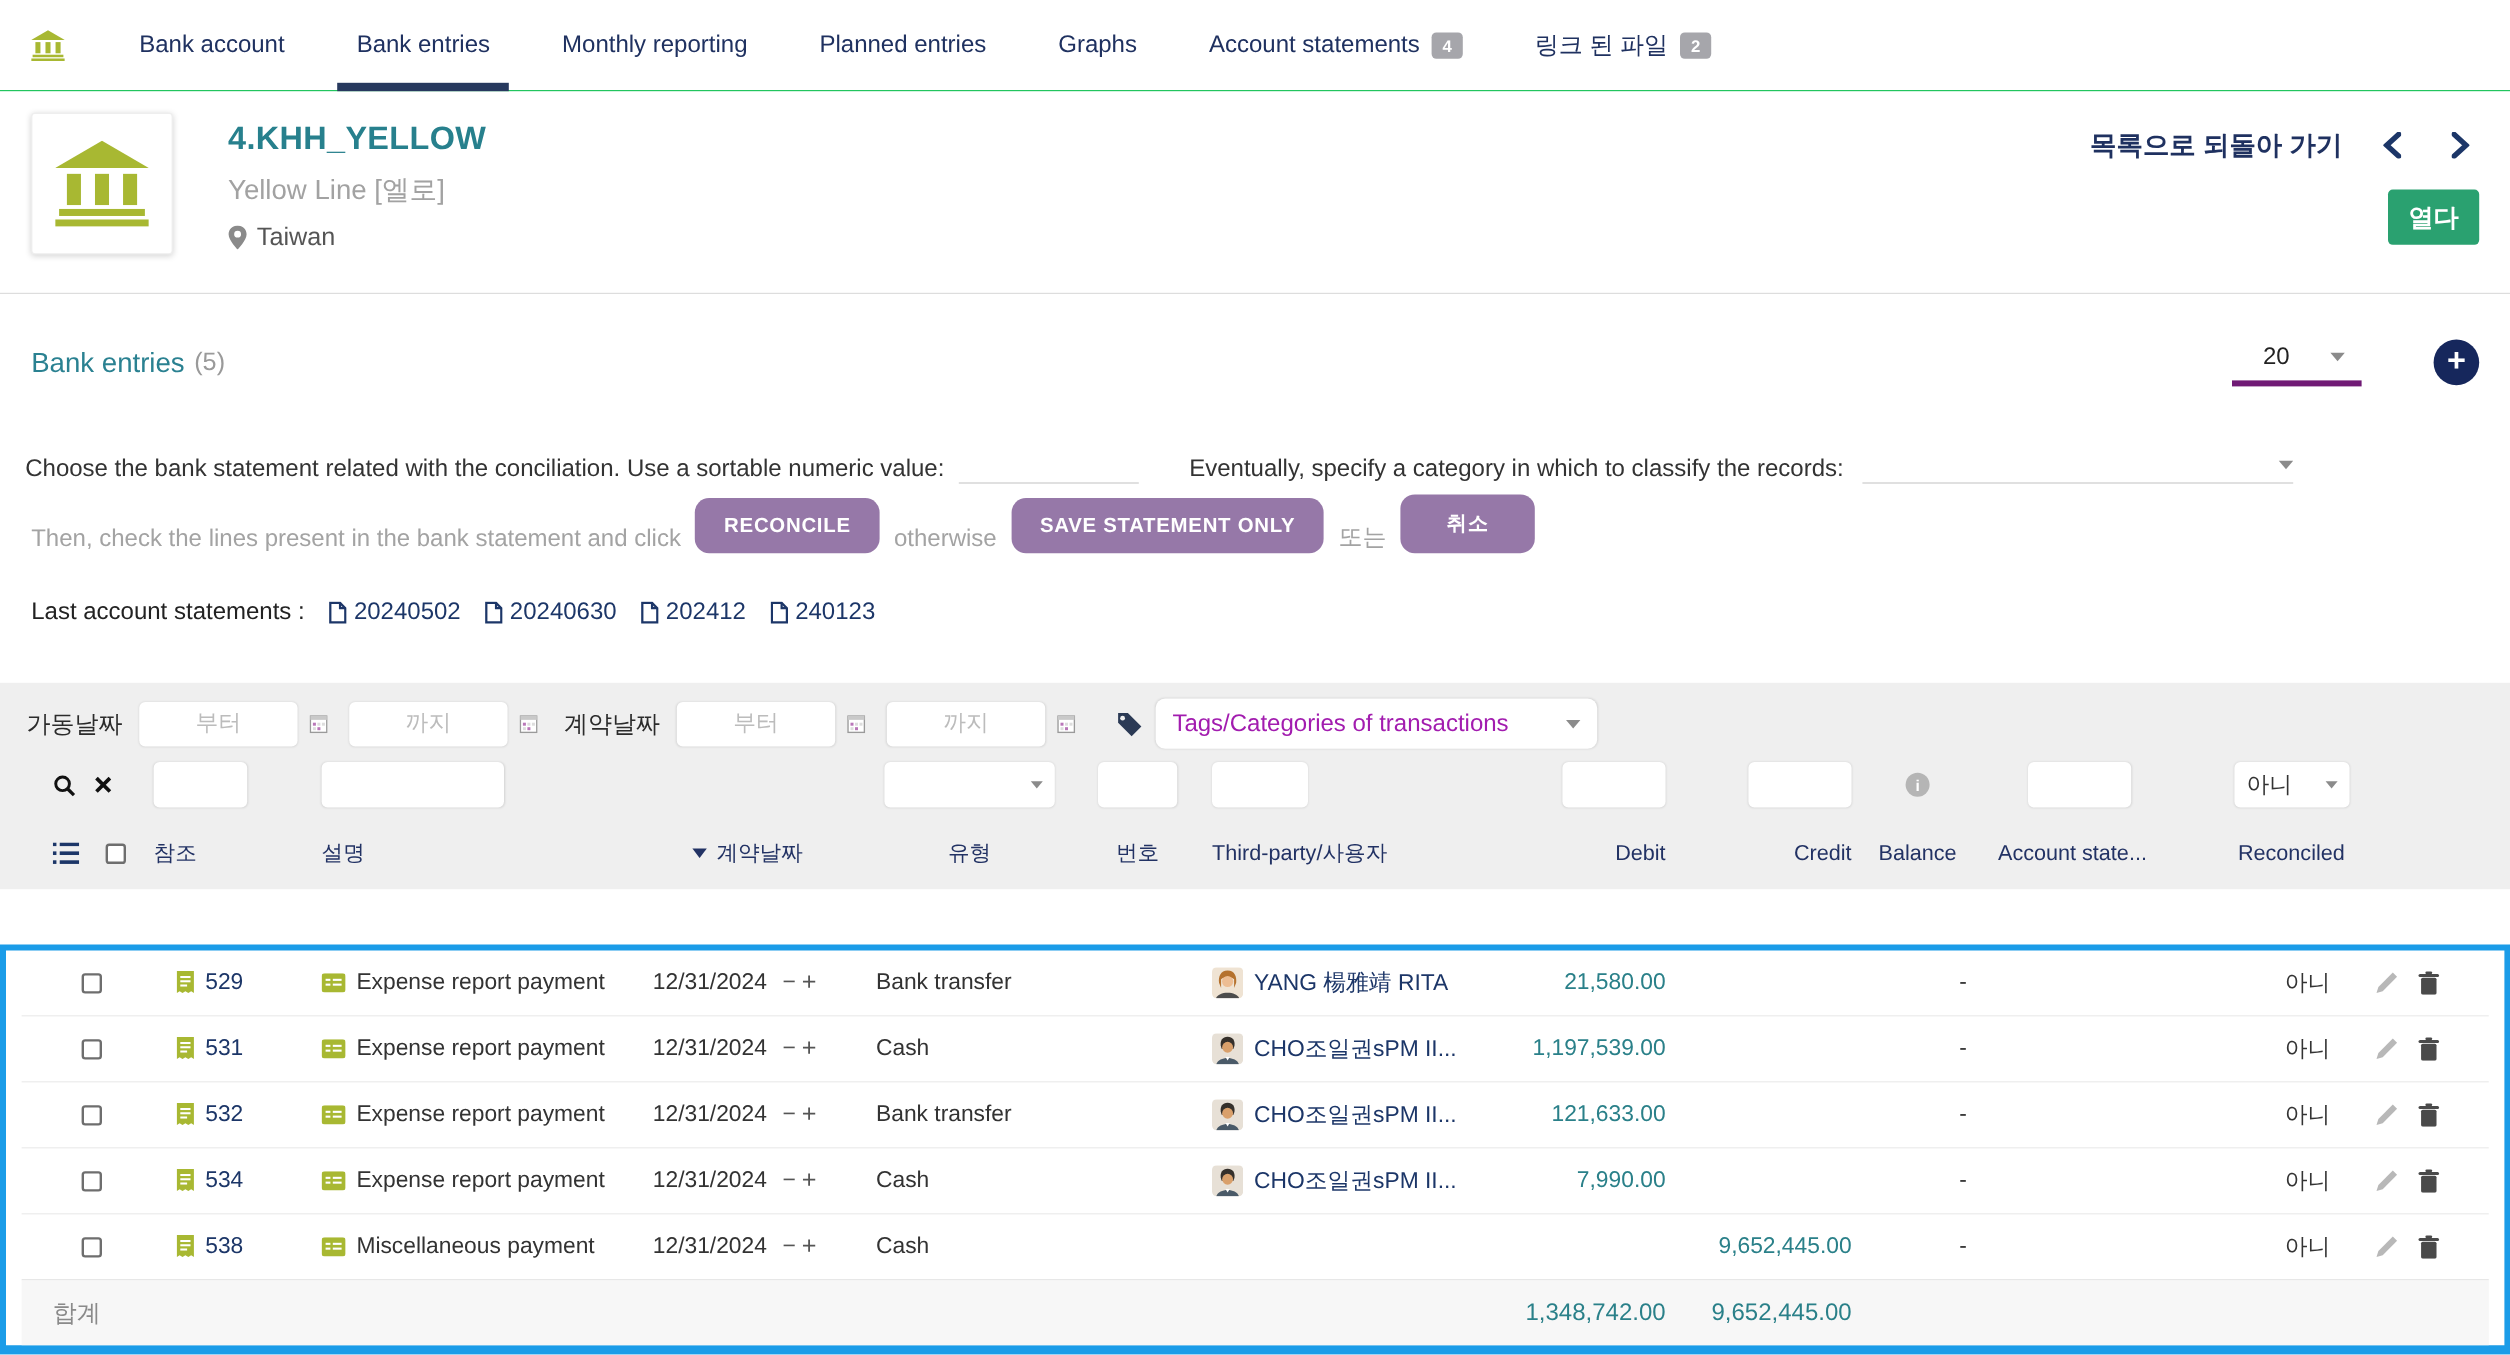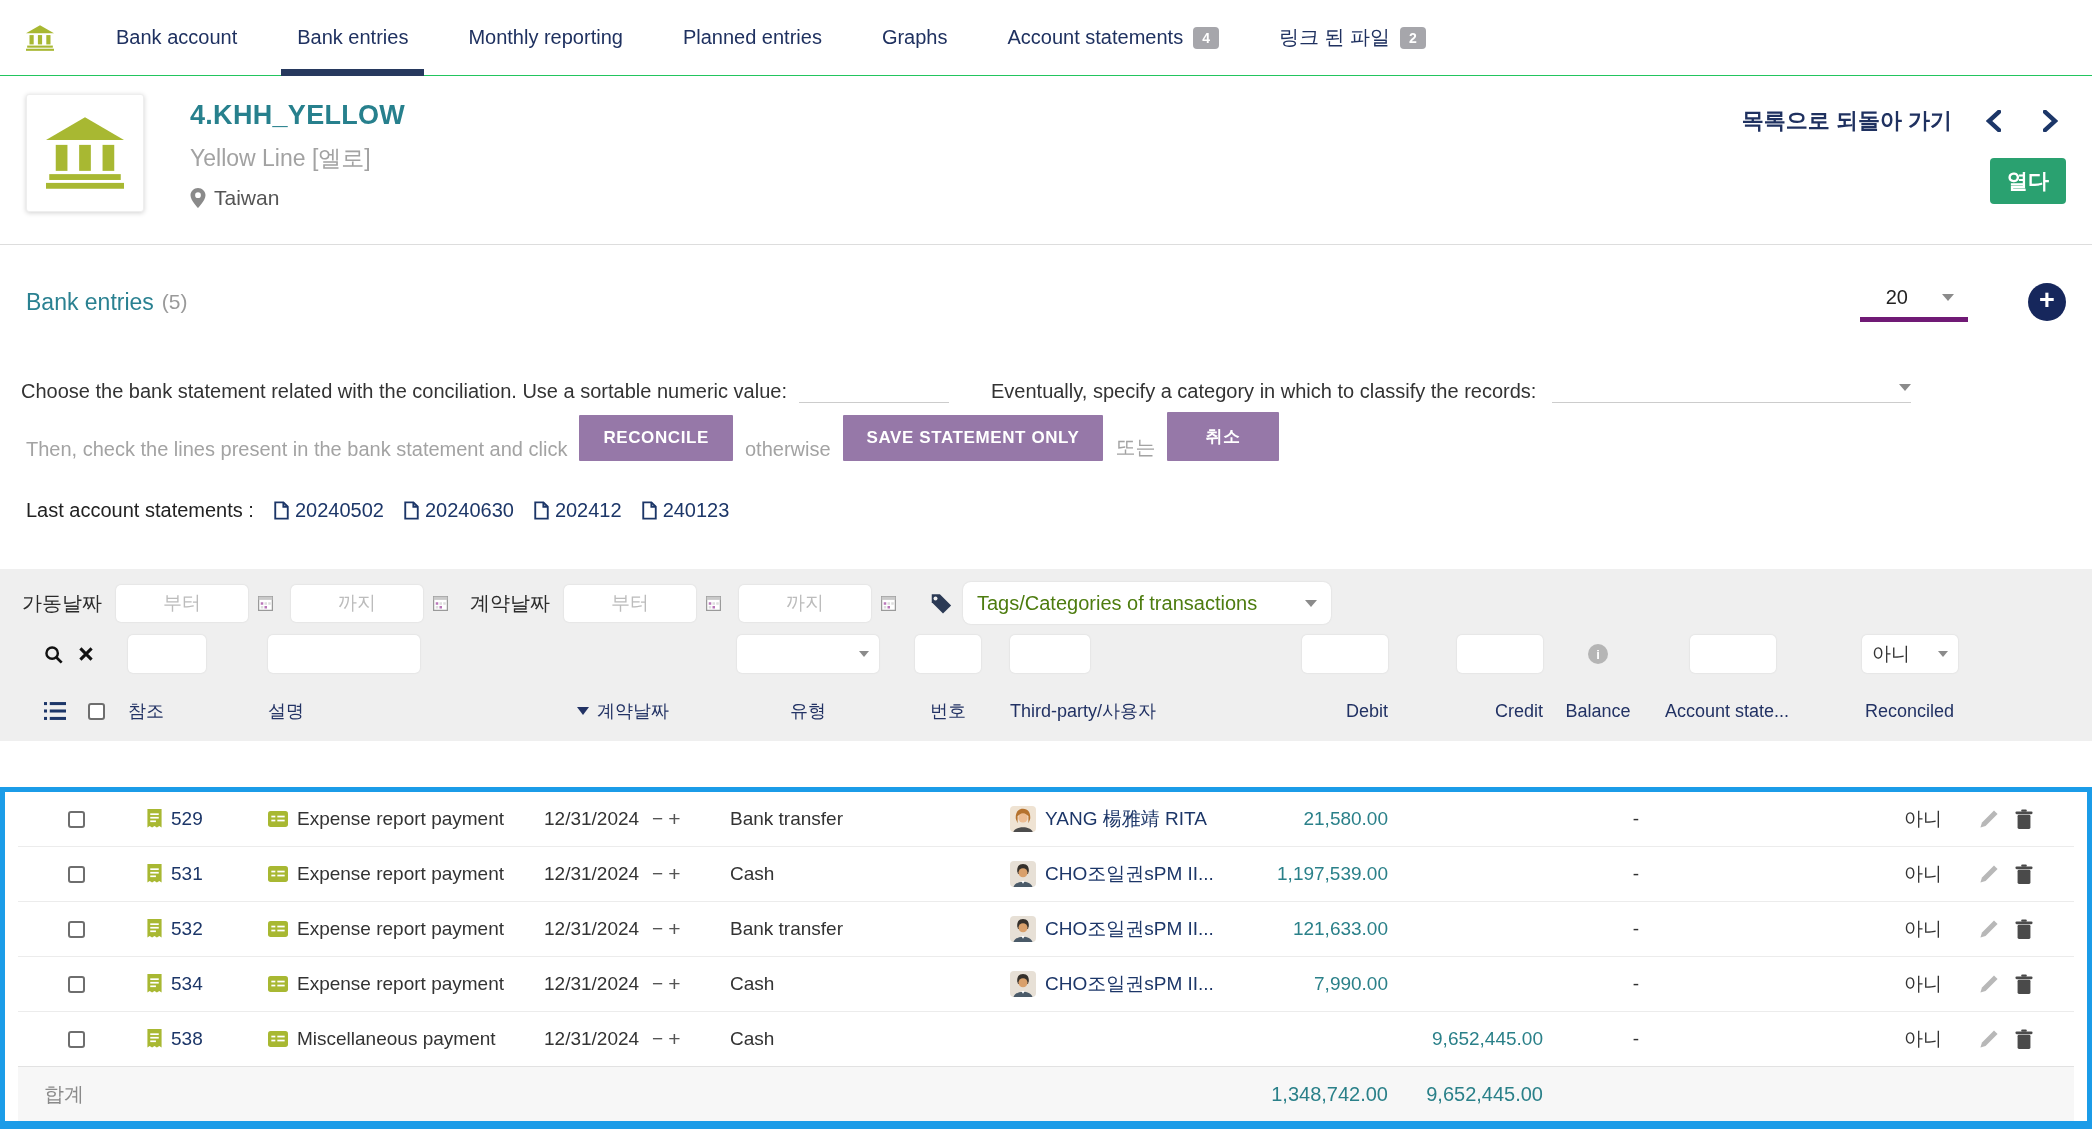--- a/index.html
+++ b/index.html
@@ -43,41 +43,41 @@
                 display:flex; align-items:center; justify-content:center; cursor:pointer; line-height:1; padding-bottom:3px; }
 
   
   .concil-1 { display:flex; align-items:flex-end; margin-top:44px; padding:0 21px; height:34px; font-size:20px; color:#333; }
   .inline-input { border:none; border-bottom:1px solid #ccc; width:150px; height:26px; margin-left:12px; font-size:19px; }
   .concil-1b { margin-left:42px; }
   .cat-select { flex:1; display:flex; align-items:center; border-bottom:1px solid #ccc; height:30px; margin-left:16px; margin-right:160px; cursor:pointer; }
   .cat-select .caret-down { margin-left:auto; }
   .concil-2 { display:flex; align-items:flex-end; gap:12px; margin-top:10px; padding:0 26px; height:48px; }
   .gray-text { color:#a3a3a3; font-size:20px; }
-  .purple-btn { background:#9678a8; color:#fff; border:none; border-radius:1px; font-size:17px; font-weight:bold;
+  .purple-btn { background:#9678a8; color:#fff; border:none; border-radius:12px; font-size:17px; font-weight:bold;
                 letter-spacing:.6px; padding:13px 24px; cursor:pointer; }
   .purple-btn.cancel { padding:13px 38px; }
 
   
   .statements { display:flex; align-items:center; margin-top:34px; padding:0 26px; height:30px; font-size:20px; }
   .stm-label { color:#222; }
   .stm-link { display:flex; align-items:center; gap:6px; margin-left:20px; color:#1c3668; cursor:pointer; font-size:20px; }
 
   
   .panel { background:#efefef; margin-top:44px; padding:0 18px; }
   .f-row1 { display:flex; align-items:center; height:58px; padding-top:10px; gap:10px; }
   .f-label { font-size:20px; color:#2b2b2b; margin:0 4px; white-space:nowrap; }
   .f-box { width:132px; height:37px; background:#fff; border:none; border-radius:5px; text-align:center;
            font-size:19px; color:#0f766e; box-shadow:0 0 2px rgba(0,0,0,.12); }
   .f-box::placeholder { color:#bcbcbc; }
   .cal { display:flex; align-items:center; cursor:pointer; margin-right:8px; }
   .tag-wrap { display:flex; align-items:center; margin-left:14px; gap:10px; }
   .tags-box { width:368px; height:42px; background:#fff; border-radius:8px; display:flex; align-items:center;
               padding:0 14px; cursor:pointer; box-shadow:0 0 2px rgba(0,0,0,.12); }
-  .tags-ph { color:#4d7c0f; font-size:20px; }
+  .tags-ph { color:#a21caf; font-size:20px; }
   .tags-box .caret-down { margin-left:auto; }
 
   
   .tgrid { display:grid; grid-template-columns:110px 140px 260px 190px 180px 100px 230px 160px 155px 110px 160px 145px 95px; align-items:center; }
   .f-row2 { height:54px; }
   .s-box { height:38px; background:#fff; border:none; border-radius:5px; box-shadow:0 0 2px rgba(0,0,0,.12); font-size:18px; padding:0 8px; }
   .s-select { height:38px; background:#fff; border-radius:5px; display:flex; align-items:center; padding:0 10px;
               box-shadow:0 0 2px rgba(0,0,0,.12); cursor:pointer; font-size:19px; color:#333; }
   .s-select .caret-down { margin-left:auto; border-top-width:6px; border-left-width:5px; border-right-width:5px; }
   .search-icons { display:flex; align-items:center; gap:16px; padding-left:26px; }

